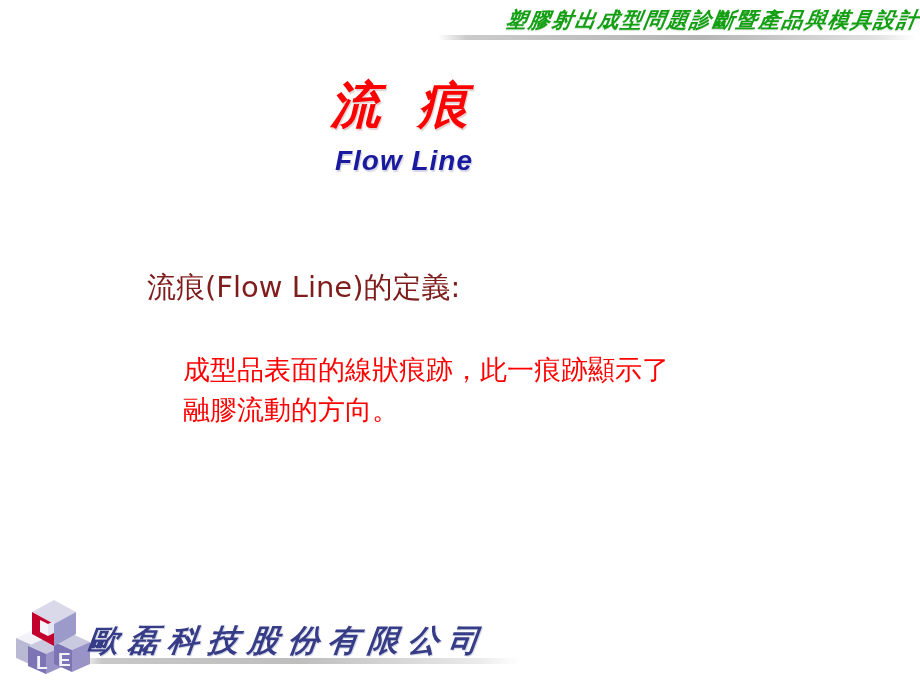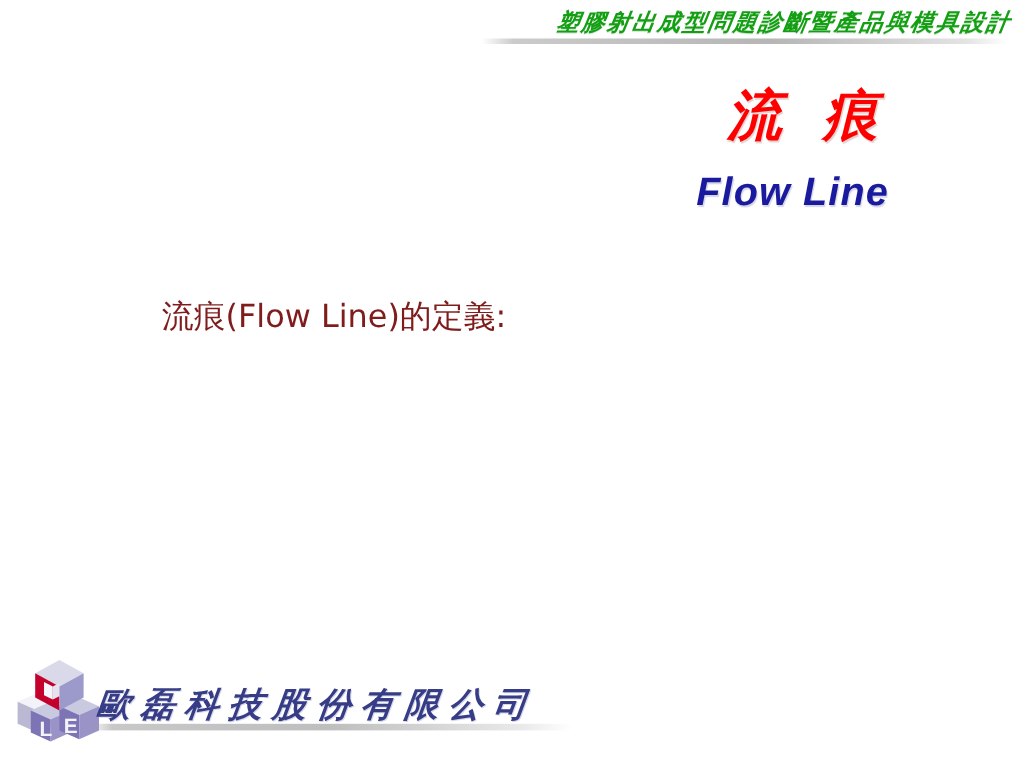--- a/index.html
+++ b/index.html
@@ -55,41 +55,41 @@
     text-shadow: 0px 1px 0px rgba(120,170,120,0.35);
     transform: skewX(-9deg);
   }
 
   
   #title-block {
     position: absolute;
     left: 0;
     top: 76px;
     width: 808px;
-    text-align: right;
+    text-align: center;
   }
   #title-cn {
     font-family: "DejaVu Sans", "Liberation Sans", sans-serif;
     font-size: 50px;
     font-weight: bold;
     font-style: italic;
     color: #FF0000;
     letter-spacing: 10px;
     line-height: 58px;
     text-shadow: 1px 2px 1px rgba(190,150,150,0.45);
   }
   #title-en {
     font-family: "Liberation Sans", "DejaVu Sans", sans-serif;
-    font-size: 36px;
+    font-size: 28px;
     font-weight: bold;
     font-style: italic;
     color: #1A1A9E;
     letter-spacing: 1px;
     line-height: 52px;
-    margin-top: 14px;
+    margin-top: 1px;
     text-shadow: 1px 2px 1px rgba(160,160,195,0.45);
   }
 
   
   #body-heading {
     position: absolute;
     left: 147px;
     top: 268px;
     font-family: "DejaVu Sans", "Liberation Sans", sans-serif;
     font-size: 29px;
@@ -167,20 +167,24 @@
     <div id="header-underline"></div>
   </div>
 
   <div id="title-block">
     <div id="title-cn">流 痕</div>
     <div id="title-en">Flow Line</div>
   </div>
 
   <div id="body-heading">流痕(Flow Line)的定義:</div>
 
+  <div id="body-paragraph">
+    <span class="pline">成型品表面的線狀痕跡，此一痕跡顯示了</span>
+    <span class="pline">融膠流動的方向。</span>
+  </div>
 
   <div id="footer">
 
     <div id="footer-logo">
       <svg width="82" height="84" viewBox="0 0 82 84" xmlns="http://www.w3.org/2000/svg">
 
         <g>
           <polygon points="2,44 20,36 38,44 20,52" fill="#F2F2F8"></polygon>
           <polygon points="2,44 20,52 20,72 2,64" fill="#B9B9D4"></polygon>
           <polygon points="20,52 38,44 38,64 20,72" fill="#D8D8E8"></polygon>

